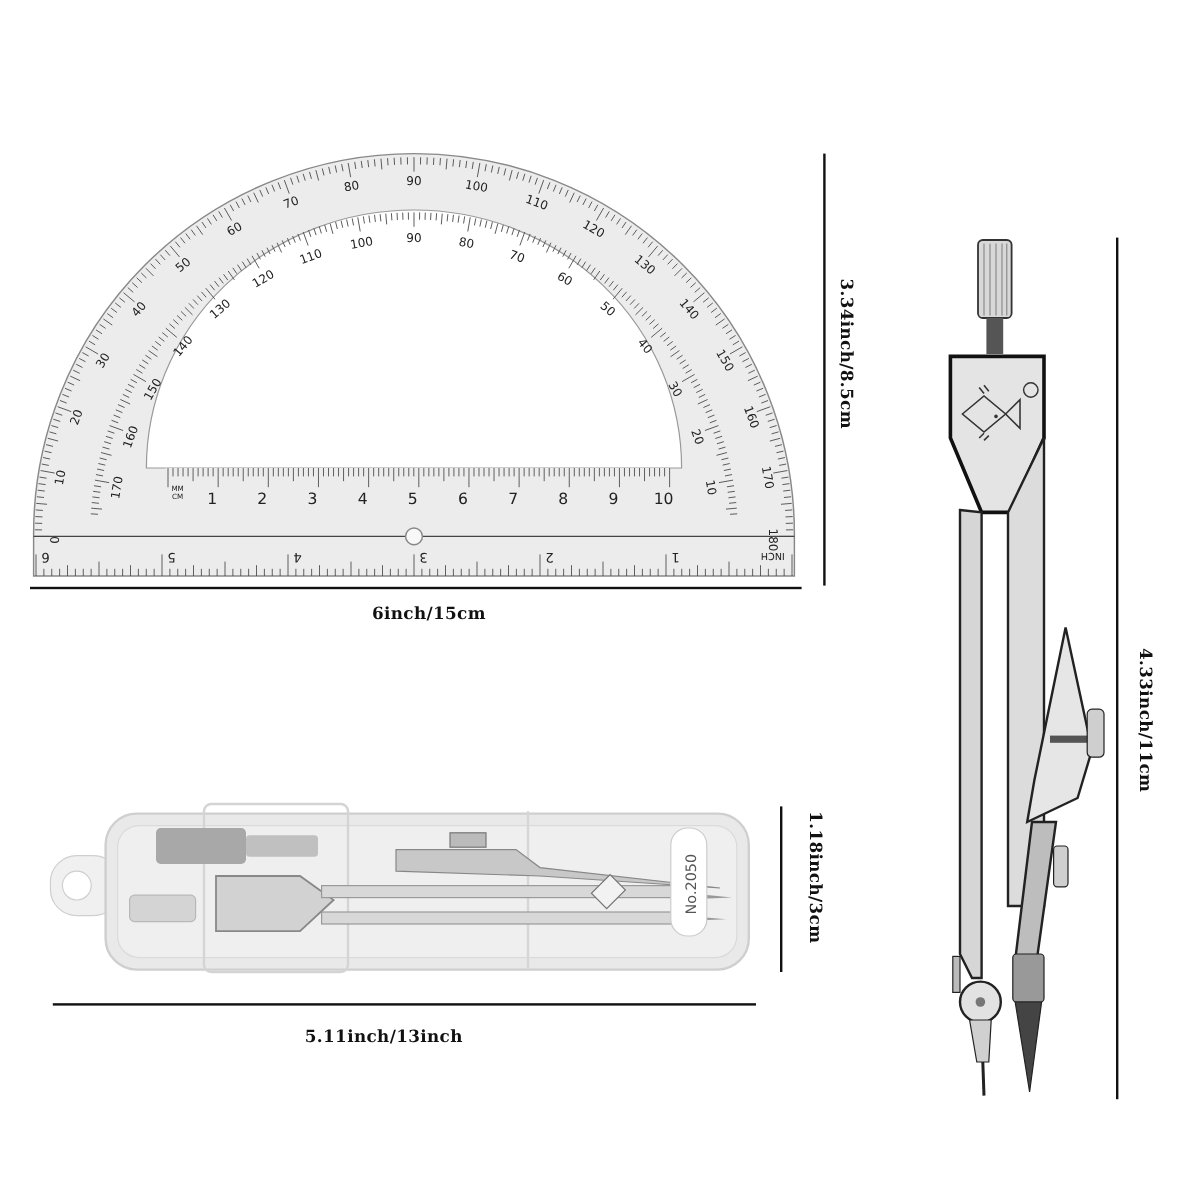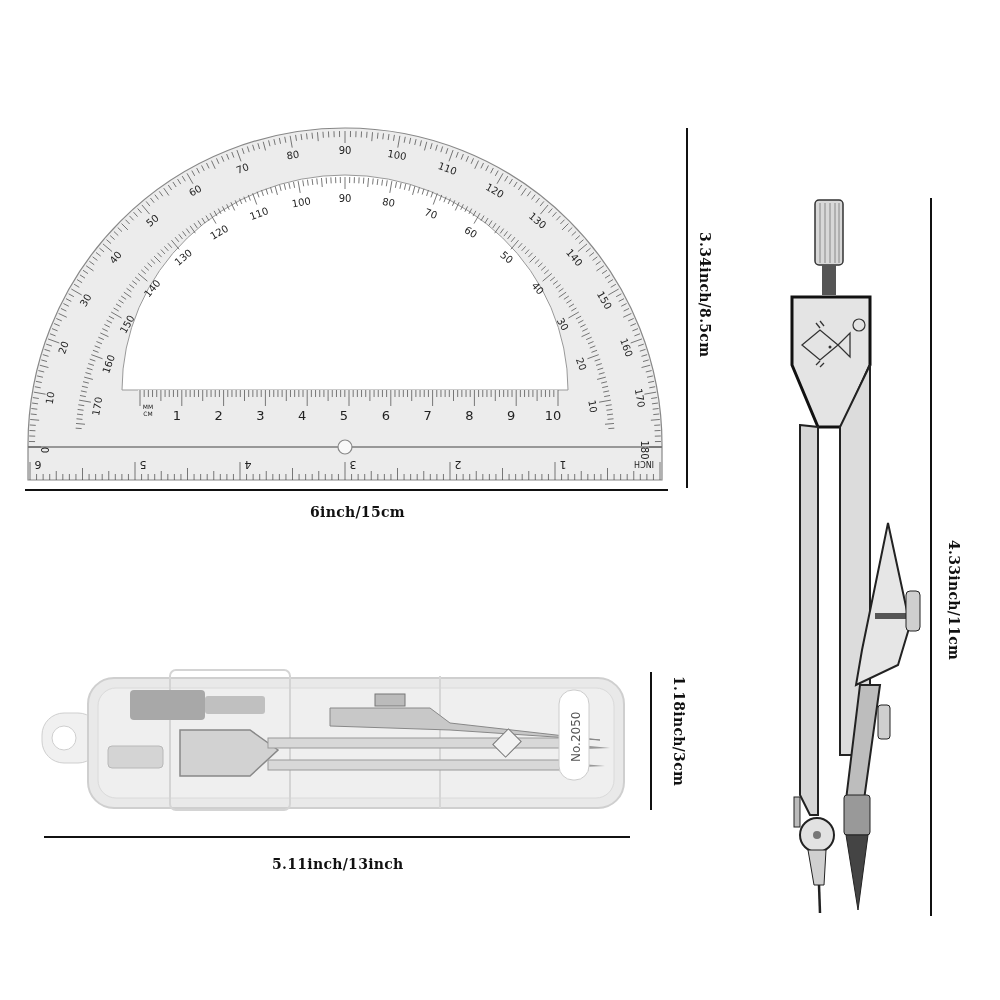--- a/index.html
+++ b/index.html
@@ -679,21 +679,21 @@
     <path d="M520,75 L570,80 L520,82 Z" fill="#999"></path>
     <path d="M520,94 L565,98 L520,100 Z" fill="#999"></path>
     <rect x="458" y="64" width="18" height="22" transform="rotate(45 467 75)" fill="#f2f2f2" stroke="#777"></rect>
 
     <rect x="519" y="22" width="30" height="90" rx="14" fill="#ffffff" stroke="#cccccc"></rect>
   </svg>
   <div class="abs" style="left:521px;top:44px;font-family:'DejaVu Sans',sans-serif;font-size:12px;color:#555;transform:rotate(-90deg);transform-origin:center;width:50px;text-align:center;margin-left:-10px;margin-top:18px;">No.2050</div>
 </div>
 
 <div class="line-h" style="left:44px;top:836px;width:586px;"></div>
-<div class="dim-label" style="left:272px;top:856px;">5.11inch/13inch</div>
+<div class="dim-label" style="left:254px;top:856px;">5.11inch/13inch</div>
 
 <div class="line-v" style="left:650px;top:672px;height:138px;"></div>
 <div class="dim-label vlabel" style="left:671px;top:676px;">1.18inch/3cm</div>
 
 <div class="abs" style="left:780px;top:195px;width:150px;height:725px;">
   <svg width="150" height="725" viewBox="0 0 150 725">
 
     <rect x="35" y="5" width="28" height="65" rx="4" fill="#d8d8d8" stroke="#333" stroke-width="1.5"></rect>
     <g stroke="#777" stroke-width="0.8">
       <line x1="40" y1="8" x2="40" y2="68"></line>

